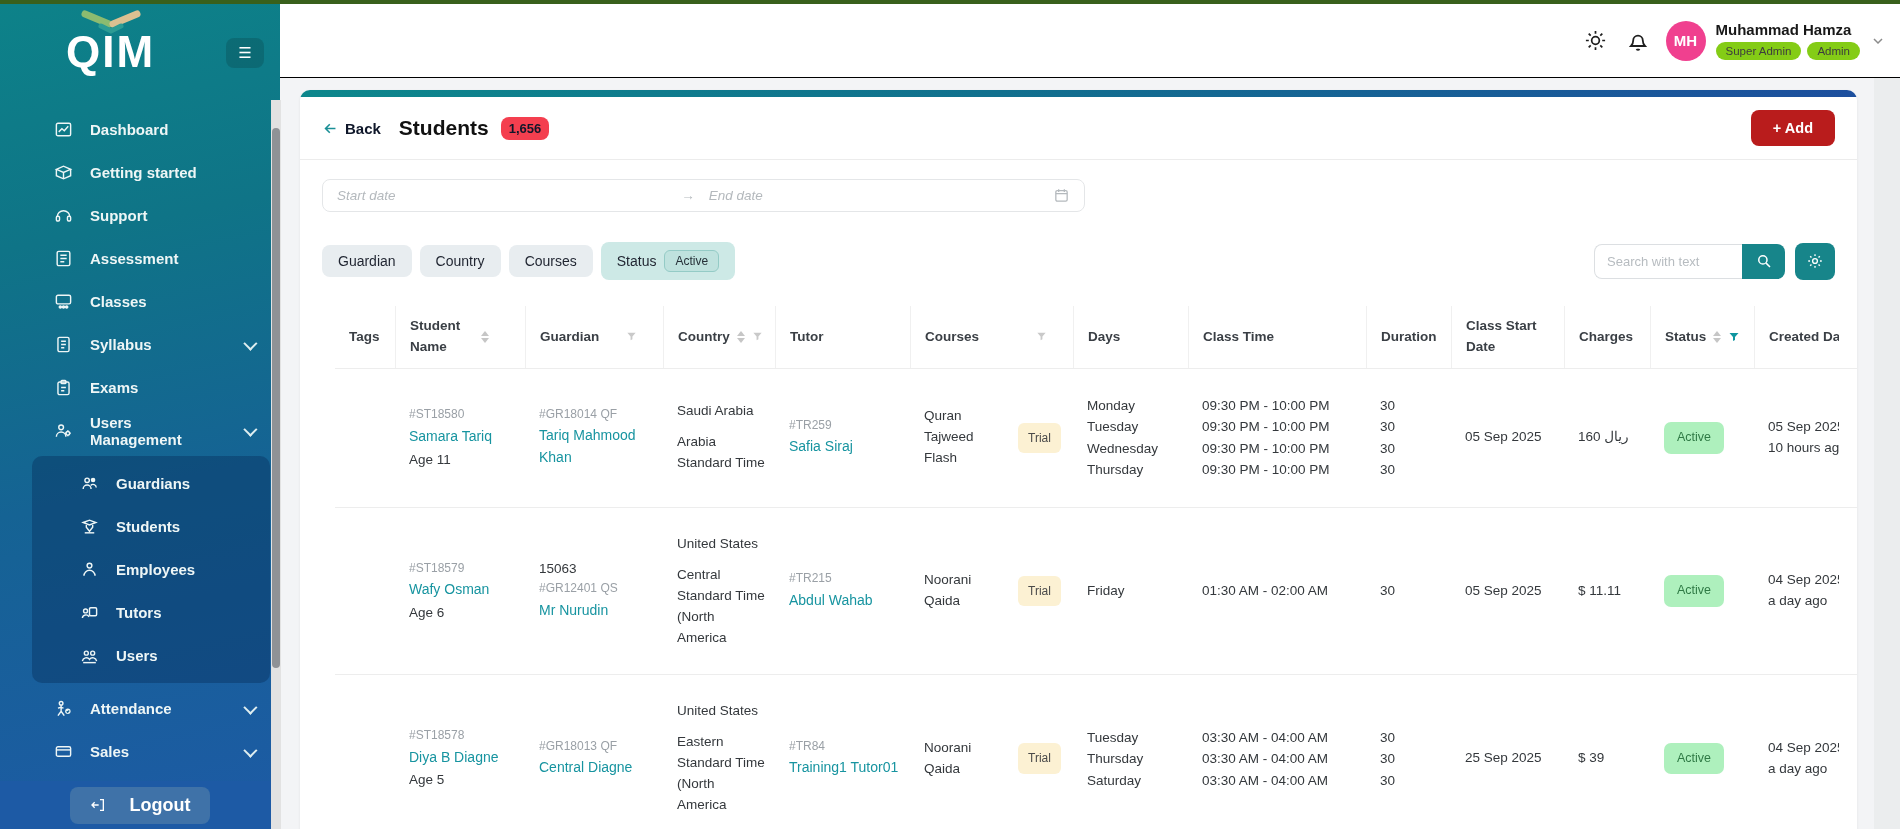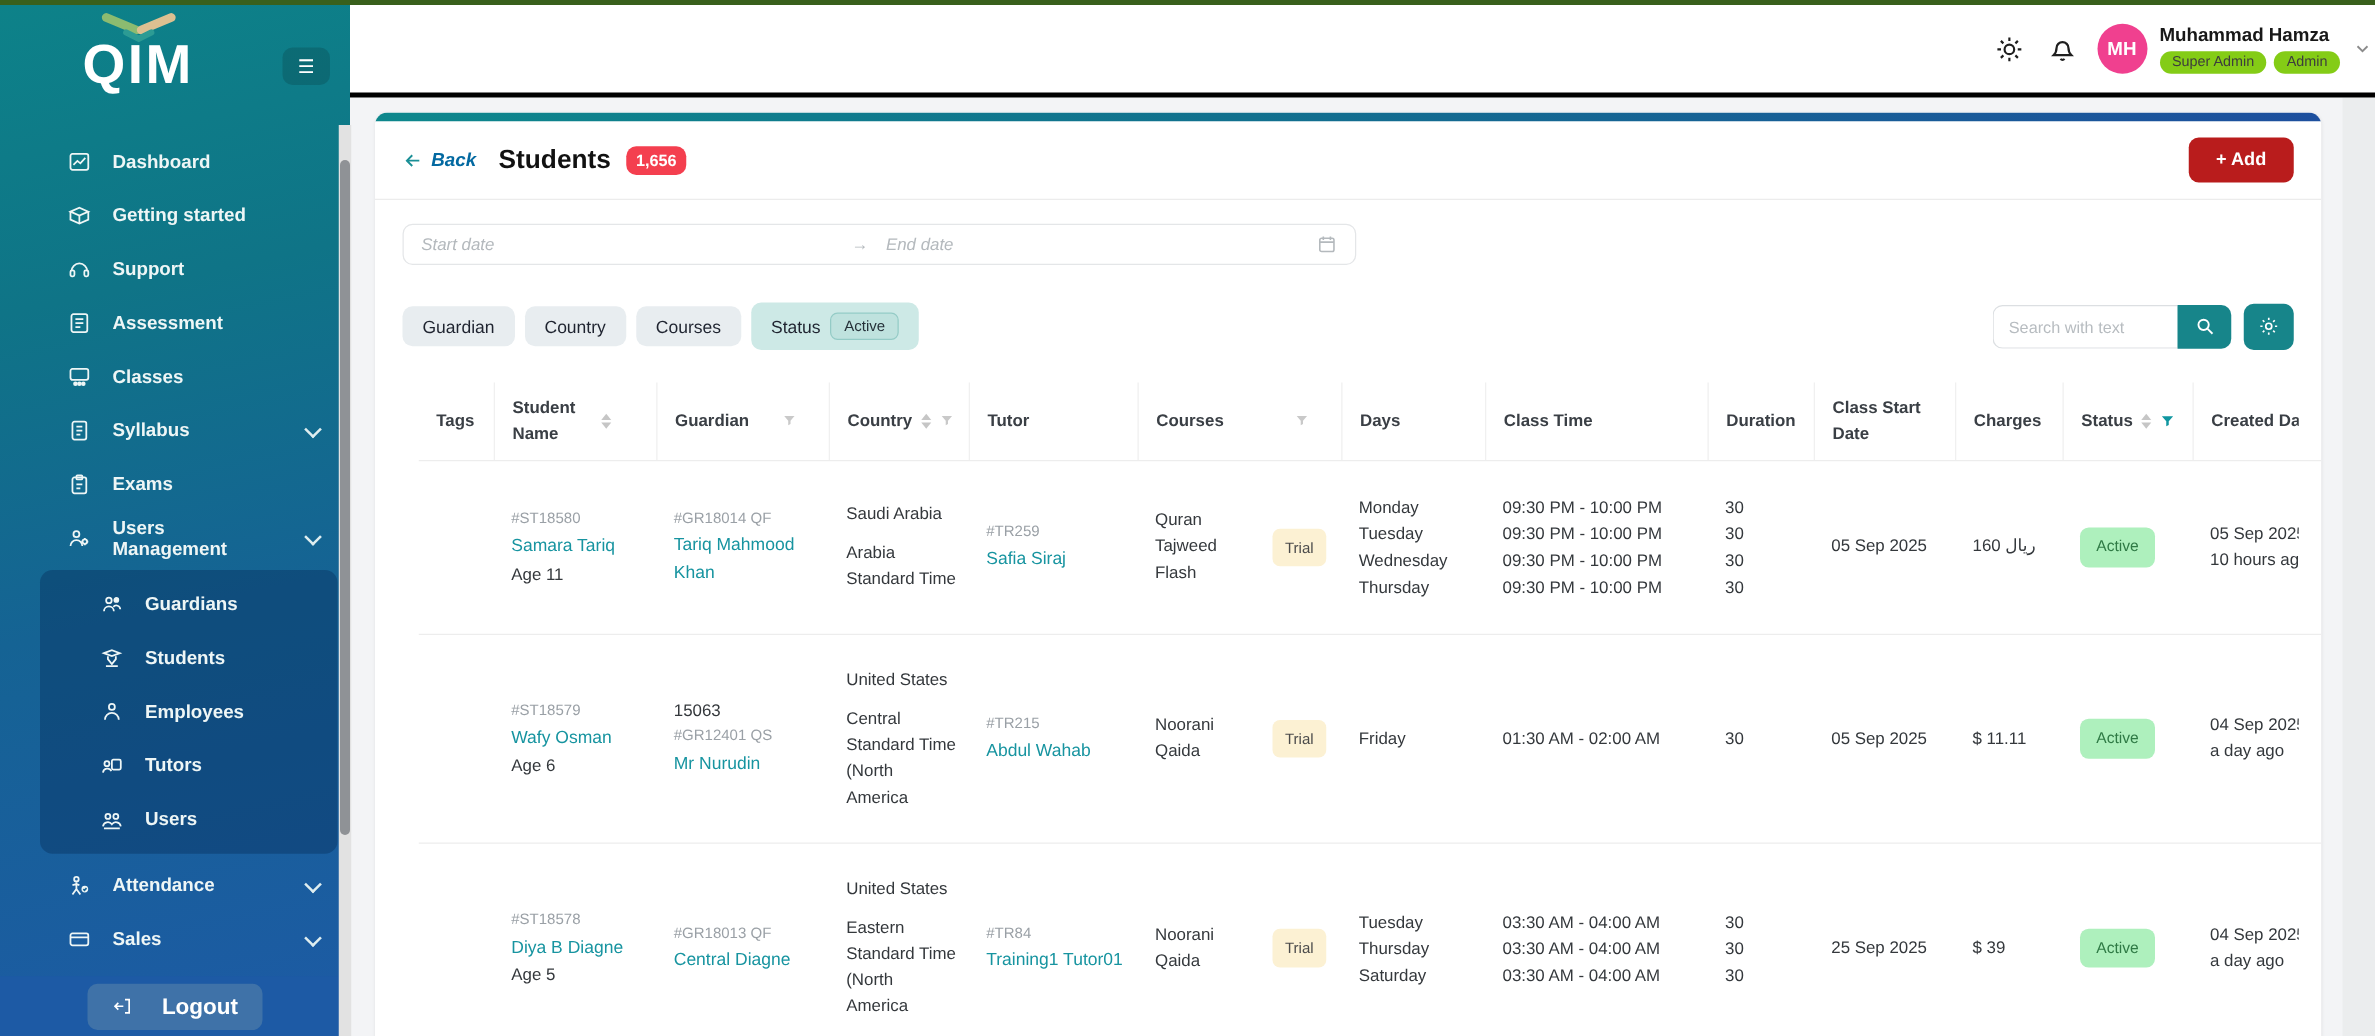--- a/index.html
+++ b/index.html
@@ -26,41 +26,41 @@
   .submenu { background:rgba(8,48,92,0.42); border-radius:10px; margin:4px 10px 4px 12px; padding:6px 0; }
   .submenu .nav-item { padding-left:48px; }
   .logout-bar { position:absolute; bottom:0; left:0; width:280px; height:48px; background:#1d5aa5; display:flex; align-items:center; justify-content:center; }
   .logout-btn { background:#3f72a8; border:none; color:#fff; font-size:18px; font-weight:600; padding:8px 20px; border-radius:8px; display:flex; align-items:center; gap:24px; cursor:pointer; }
 
   
   .v-scroll { position:absolute; left:271px; top:100px; width:10px; height:729px; background:#e2e2e2; z-index:20; }
   .v-thumb { position:absolute; left:1px; top:28px; width:8px; height:540px; background:#8f9296; border-radius:4px; }
 
   
-  .topbar { position:absolute; left:280px; top:4px; right:0; height:74px; background:#fff; border-bottom:4px solid #000000;
-    display:flex; align-items:center; justify-content:flex-end; gap:14px; padding-right:2px; z-index:5; }
+  .topbar { position:absolute; left:280px; top:4px; right:0; height:74px; background:#fff; border-bottom:1px solid #000000;
+    display:flex; align-items:center; justify-content:flex-end; gap:14px; padding-right:14px; z-index:5; }
   .icon-btn { background:none; border:none; cursor:pointer; width:28px; height:28px; display:flex; align-items:center; justify-content:center; }
   .avatar { width:40px; height:40px; border-radius:50%; background:#f0408f; color:#fff; font-size:15px; font-weight:bold;
     display:flex; align-items:center; justify-content:center; }
   .user-block { display:flex; align-items:center; gap:10px; }
   .user-meta { display:flex; flex-direction:column; gap:4px; }
   .user-name { font-size:15px; font-weight:bold; color:#181818; }
   .role-badges { display:flex; gap:6px; }
   .role-badge { background:#84cc16; color:#3d3d3d; font-size:11.5px; padding:3px 10px; border-radius:10px; }
 
   
   .content { position:absolute; left:280px; top:78px; right:0; bottom:0; background:#f3f4f6; }
   .right-strip { position:absolute; right:0; top:0; width:26px; bottom:0; background:#ebedee; }
   .card { position:absolute; left:20px; top:12px; width:1557px; height:760px; background:#fff; border-radius:10px;
     box-shadow:0 1px 3px rgba(0,0,0,0.07); overflow:hidden; }
   .card-strip { height:7px; background:linear-gradient(90deg,#0d878c 0%, #11708e 45%, #1d4f9e 100%); border-radius:10px 10px 0 0; }
   .card-header { display:flex; align-items:center; height:62px; padding:0 22px; }
-  .back-link { display:flex; align-items:flex-end; gap:6px; color:#0369a1; font-size:15px; font-weight:600; cursor:pointer;font-style:italic; }
+  .back-link { display:flex; align-items:flex-end; gap:6px; color:#0f172a; font-size:15px; font-weight:600; cursor:pointer; }
   .page-title { font-size:21px; font-weight:bold; color:#111; margin-left:18px; }
-  .count-badge { background:#f43f4f; color:#ffffff; font-size:13px; font-weight:bold; border-radius:8px; padding:4px 8px; margin-left:12px; }
+  .count-badge { background:#f43f4f; color:#0f172a; font-size:13px; font-weight:bold; border-radius:8px; padding:4px 8px; margin-left:12px; }
   .add-btn { margin-left:auto; background:#b91c1c; color:#fff; border:none; font-size:14.5px; font-weight:600;
     padding:10px 22px; border-radius:8px; cursor:pointer; }
   .hdr-divider { height:1px; background:#ececec; }
 
   .date-range { margin:19px 0 0 22px; width:763px; height:33px; border:1px solid #e4e6e8; border-radius:8px;
     display:flex; align-items:center; padding:0 14px; color:#b4b9bd; font-size:13.5px; cursor:text;font-style:italic; }
   .date-range .ph { flex:1; }
   .date-range .arrow { color:#b4b9bd; margin-right:14px; }
 
   .filter-row { display:flex; align-items:center; margin:30px 22px 0 22px; }

